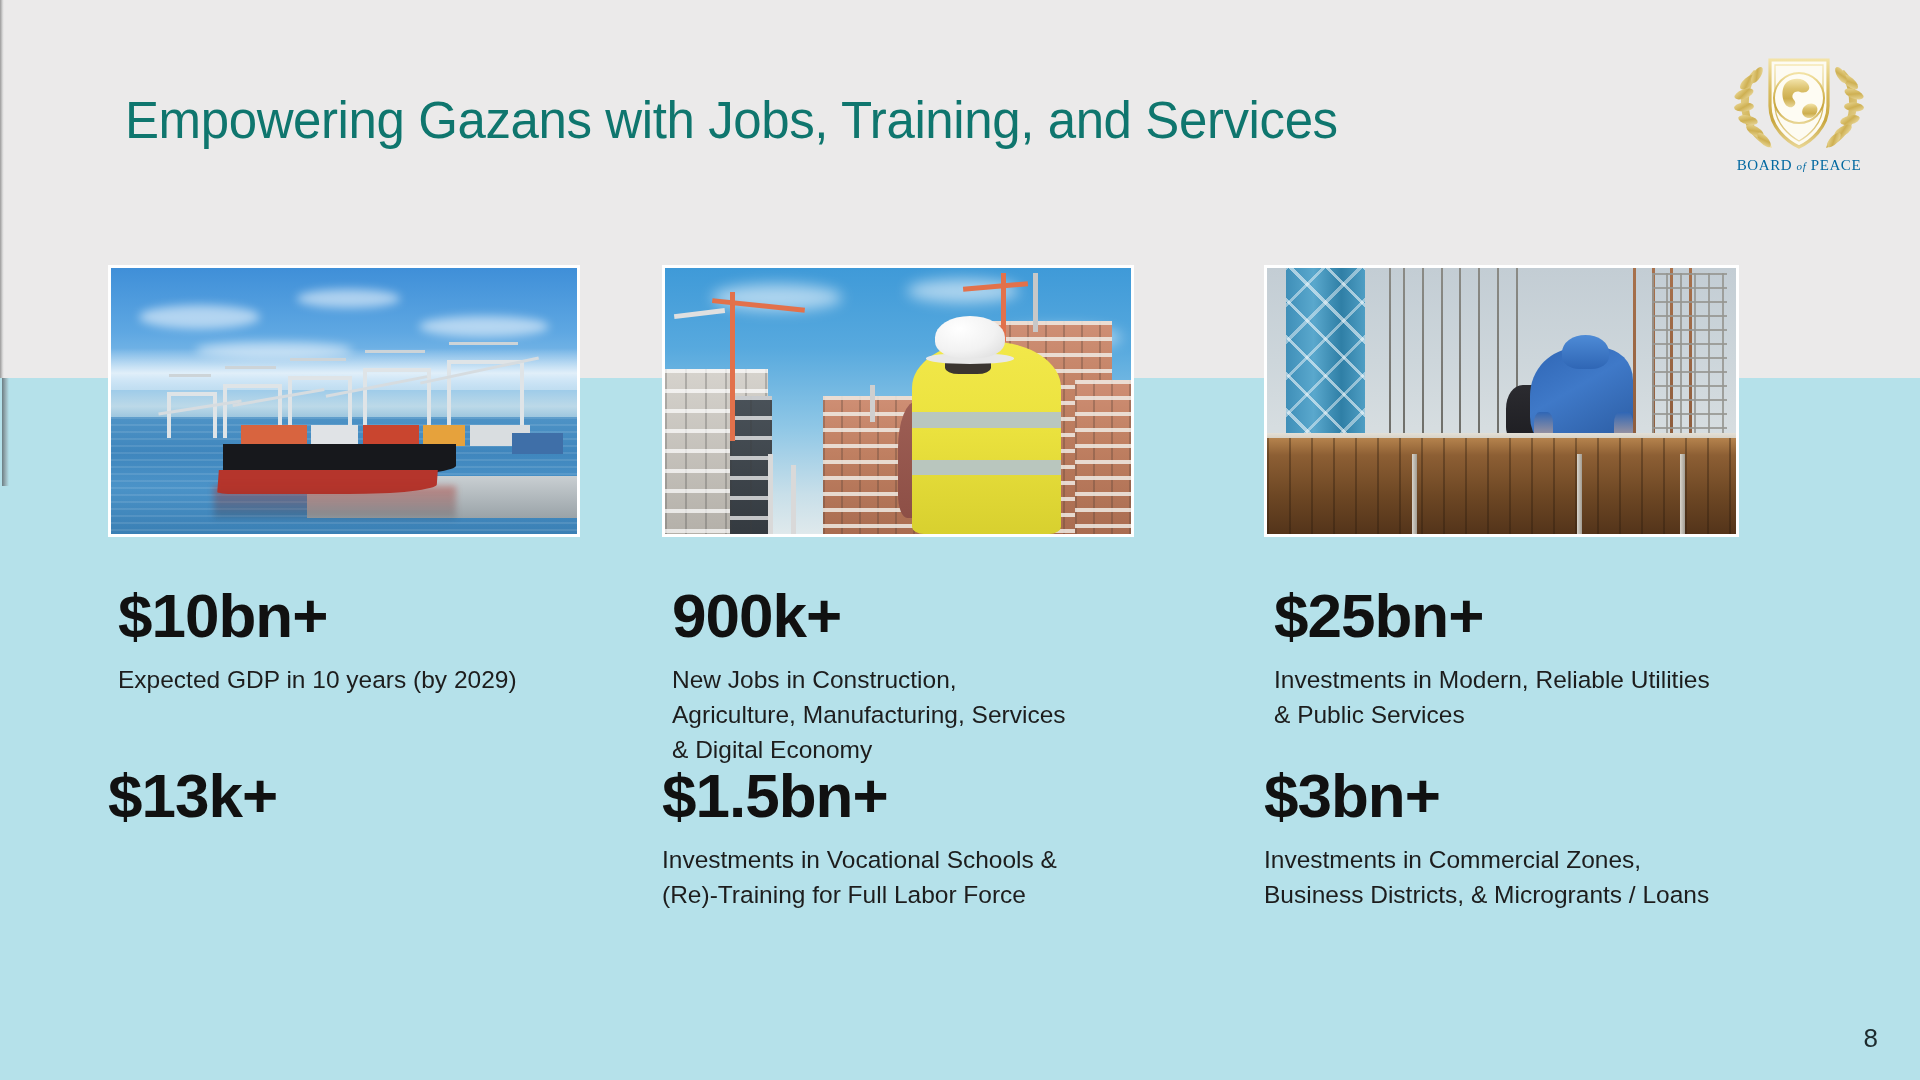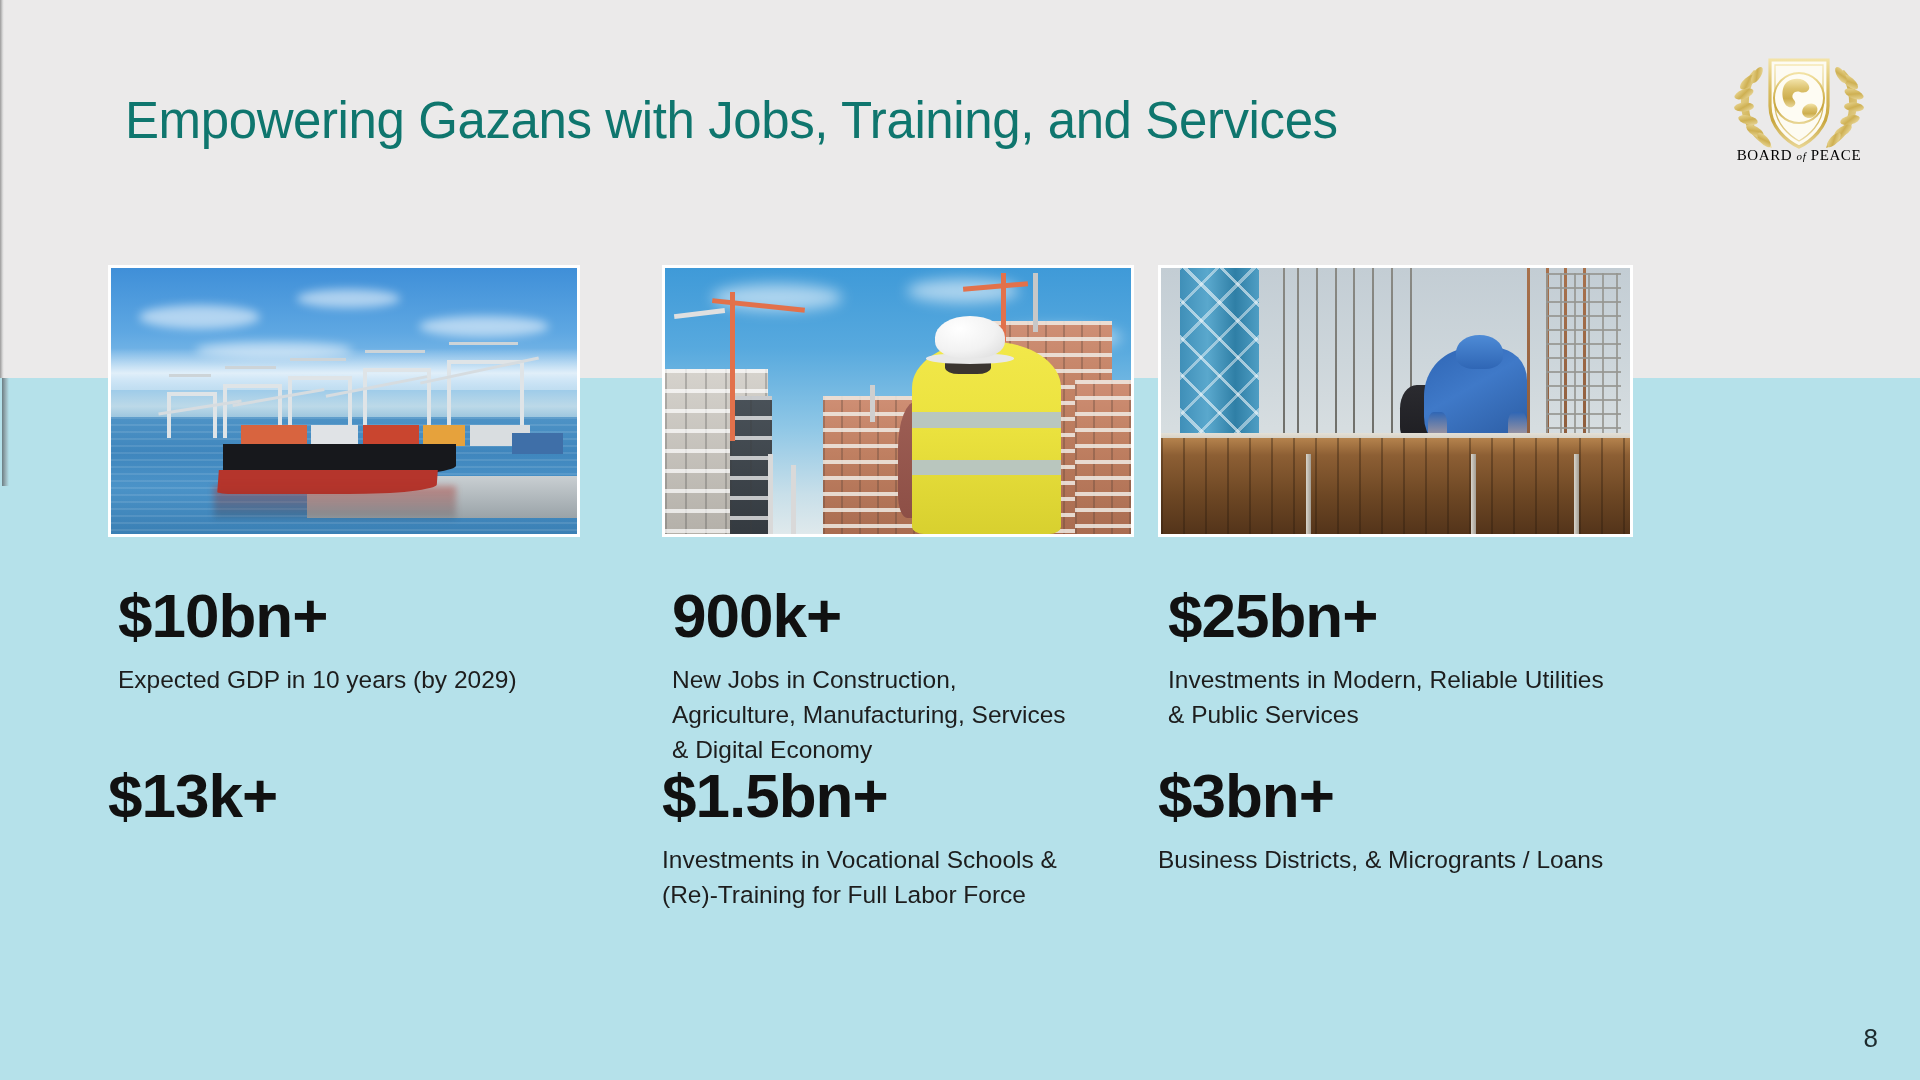--- a/index.html
+++ b/index.html
@@ -64,45 +64,45 @@
   .logo {
     position: absolute;
     right: 46px;
     top: 34px;
     width: 150px;
     height: 140px;
   }
   .logo svg { display:block; width:150px; height:140px; }
   .logo-text {
     position:absolute;
-    left:0; bottom: 10px;
+    left:0; bottom: 0;
     width:150px;
     text-align:center;
     font-family: "Liberation Serif", serif;
     font-size: 15px;
     letter-spacing: 0.6px;
-    color:#000000;
+    color:#0369a1;
     white-space: nowrap;
   }
   .logo-text .small { font-size: 11px; font-style: italic; }
 
   
   .cols {
     position: absolute;
     left: 0; top: 0;
     width: 1920px; height: 1080px;
   }
   .col {
     position: absolute;
     top: 265px;
     width: 560px;
   }
   .col-1 { left: 108px; }
   .col-2 { left: 662px; }
-  .col-3 { left: 1158px; }
+  .col-3 { left: 1264px; }
 
   .photo-frame {
     width: 472px;
     height: 272px;
     background: #ffffff;
     padding: 3px;
     box-sizing: border-box;
     overflow: hidden;
   }
   .col-3 .photo-frame { width: 475px; }
@@ -516,20 +516,21 @@
         <div class="stat-number">$25bn+</div>
         <div class="stat-desc">
           <div>Investments in Modern, Reliable Utilities</div>
           <div>&amp; Public Services</div>
         </div>
       </div>
 
       <div class="stat-block stat-2">
         <div class="stat-number">$3bn+</div>
         <div class="stat-desc">
+          <div>Investments in Commercial Zones,</div>
           <div>Business Districts, &amp; Microgrants / Loans</div>
         </div>
       </div>
     </div>
 
   </div>
 
   <div class="page-num">8</div>
 
 </div>

